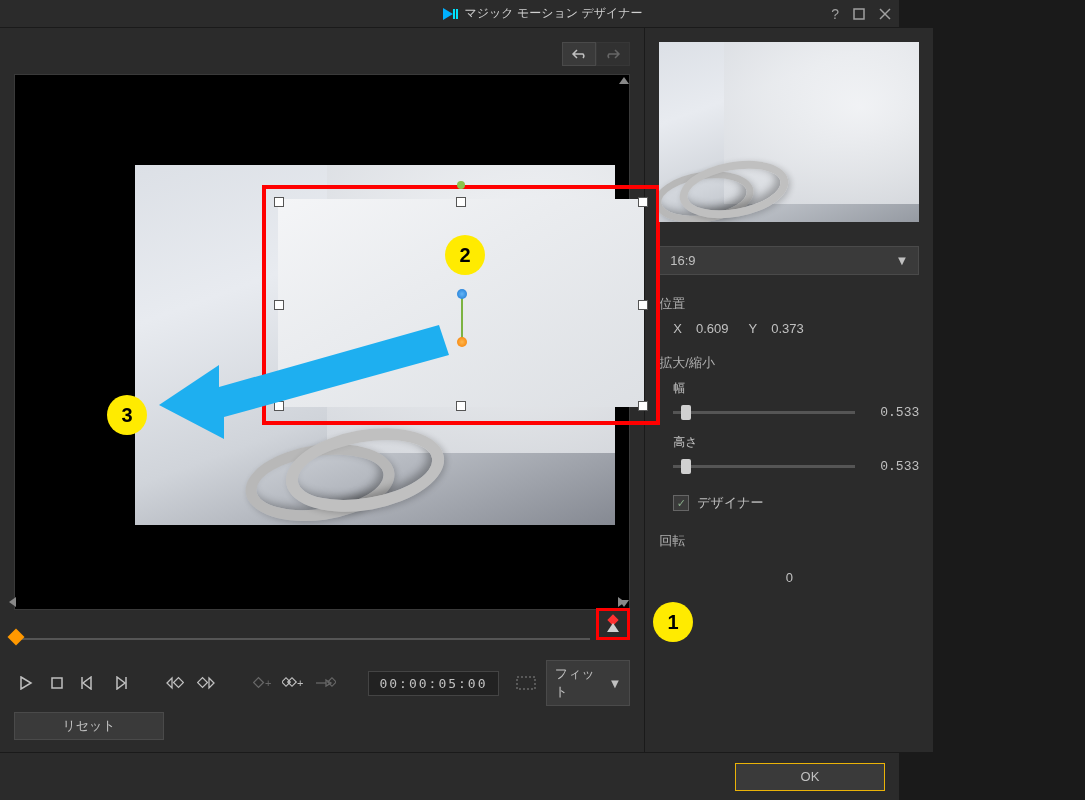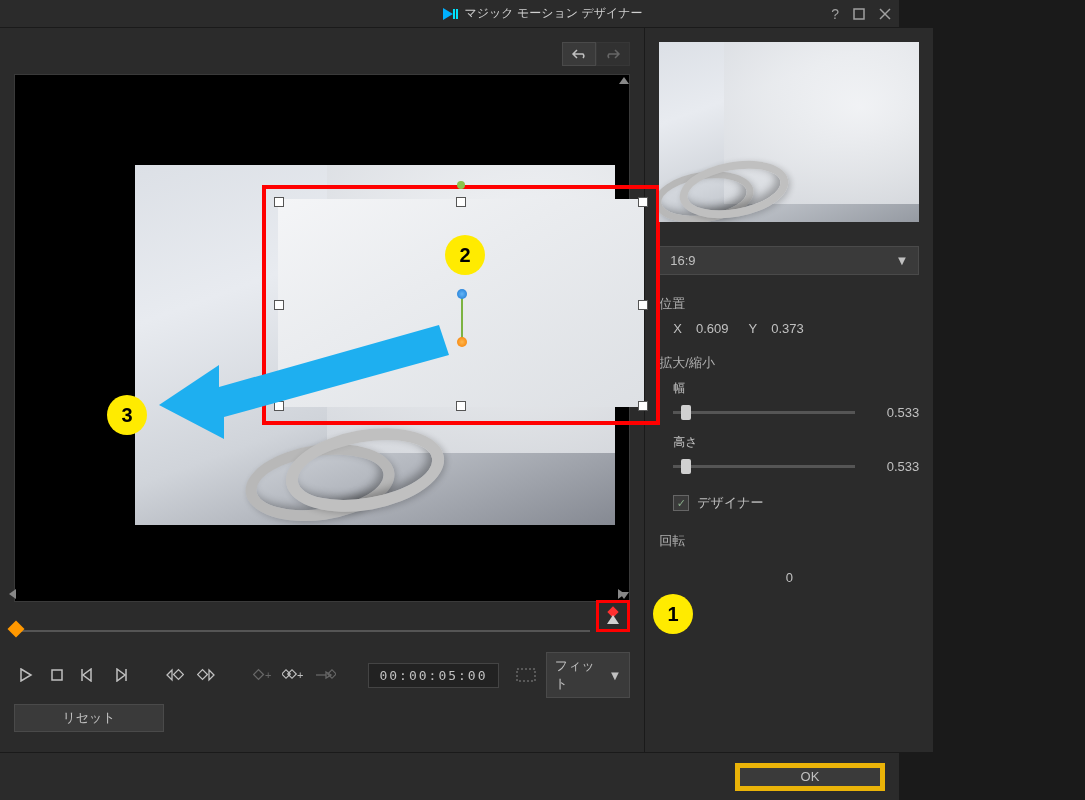--- a/index.html
+++ b/index.html
@@ -50,42 +50,42 @@
 .kf-diamond { position: absolute; left: 4px; top: 0; width: 8px; height: 8px; background: #ff3030; transform: rotate(45deg); }
 .kf-tri { position: absolute; left: 2px; bottom: 0; width: 0; height: 0; border-left: 6px solid transparent; border-right: 6px solid transparent; border-bottom: 9px solid #d0d0d0; }
 .timeline-row { margin-top: 18px; height: 22px; position: relative; background: #2b2b2b; }
 .timeline-track { position: absolute; left: 0; right: 40px; top: 10px; height: 2px; background: #555; }
 .timeline-diamond { position: absolute; left: -4px; top: 3px; width: 12px; height: 12px; background: #ff9800; transform: rotate(45deg); }
 .controls-row { margin-top: 16px; height: 34px; display: flex; align-items: center; gap: 8px; }
 .ctrl-btn { width: 26px; height: 26px; display: flex; align-items: center; justify-content: center; cursor: pointer; color: #c0c0c0; }
 .ctrl-sep { width: 18px; }
 .timecode { background: #222; border: 1px solid #444; padding: 4px 10px; font-family: monospace; letter-spacing: 2px; font-size: 13px;}
 .fit-dropdown { background: #3a3a3a; border: 1px solid #4a4a4a; padding: 4px 8px; display: flex; align-items: center; gap: 8px; cursor: pointer; margin-left: auto;}
-.reset-row { margin-top: 12px; margin-bottom: 20px; }
+.reset-row { margin-top: 12px; margin-bottom: 12px; }
 .reset-btn { width: 150px; height: 28px; background: #3a3a3a; border: 1px solid #4a4a4a; display: flex; align-items: center; justify-content: center; cursor: pointer; }
 .right-panel { width: 300px; background: #2b2b2b; border-left: 1px solid #1a1a1a; padding: 14px; display: flex; flex-direction: column; }
 .thumb { width: 260px; height: 180px; background: linear-gradient(160deg, #dce0e6 0%, #e8ebf0 30%, #d0d4da 60%, #959aa2 100%); position: relative; overflow: hidden; margin-bottom: 24px; }
 .thumb .ring1 { left: 20px; top: 120px; width: 110px; height: 55px; border-width: 8px; }
 .thumb .ring2 { left: -5px; top: 130px; width: 100px; height: 50px; border-width: 7px; }
 .thumb .fabric { width: 75%; height: 90%; }
 .prop-label { color: #b0b0b0; margin-bottom: 8px; font-size: 13px; }
 .dropdown { background: #3a3a3a; border: 1px solid #4a4a4a; padding: 6px 10px; display: flex; justify-content: space-between; align-items: center; cursor: pointer; margin-bottom: 20px; }
 .xy-row { display: flex; gap: 20px; padding-left: 14px; margin-bottom: 18px; }
 .xy-item { display: flex; gap: 14px; align-items: center; }
 .slider-row { padding-left: 14px; margin-bottom: 14px; }
 .slider-label { margin-bottom: 8px; font-size: 12px; }
 .slider-container { display: flex; align-items: center; gap: 14px; }
 .slider-track { flex: 1; height: 3px; background: #555; position: relative; }
 .slider-thumb { position: absolute; left: 4%; top: -6px; width: 10px; height: 15px; background: #d0d0d0; border-radius: 2px; }
-.slider-value { width: 50px; text-align: right; }
+.slider-value { width: 50px; text-align: right; font-family: Liberation Mono, monospace; }
 .checkbox-row { display: flex; align-items: center; gap: 8px; padding-left: 14px; margin-top: 6px; margin-bottom: 20px;}
 .checkbox { width: 16px; height: 16px; border: 1px solid #666; background: #3a3a3a; display: flex; align-items: center; justify-content: center; font-size: 11px; color: #8a8;}
 .rotation-val { text-align: center; margin-top: 12px; }
 .footer { height: 48px; background: #2b2b2b; border-top: 1px solid #1a1a1a; display: flex; justify-content: flex-end; align-items: center; padding: 0 14px; gap: 10px; }
-.footer-btn { width: 150px; height: 28px; background: #3a3a3a; border: 5px solid #eab308; display: flex; align-items: center; justify-content: center; cursor: pointer; }
+.footer-btn { width: 150px; height: 28px; background: #3a3a3a; border: 1px solid #eab308; display: flex; align-items: center; justify-content: center; cursor: pointer; }
 svg { display: block; }
 </style>
 </head>
 <body>
 
 <div class="window">
 
   <div class="titlebar">
     <div></div>
     <div class="title-center">

